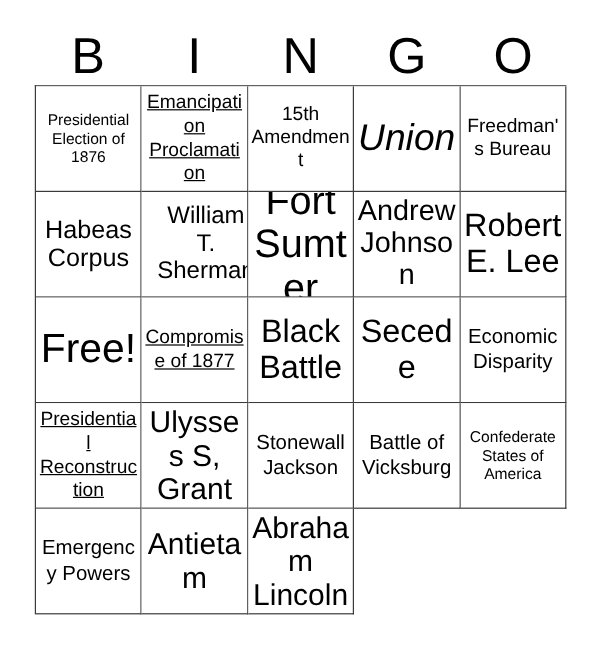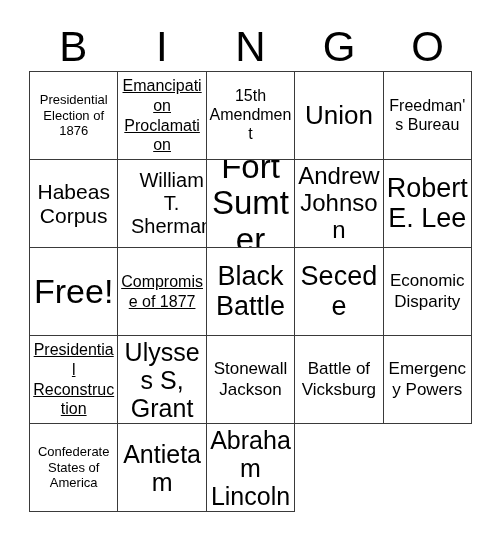--- a/index.html
+++ b/index.html
@@ -74,21 +74,21 @@
   }
   
   .fs-xxs .cell-text { font-size: 10px; line-height: 1.22; }
   .fs-xs  .cell-text { font-size: 16px; line-height: 1.22; text-decoration: underline; }
   .fs-s   .cell-text { font-size: 13px; line-height: 1.2; }
   .fs-m   .cell-text { font-size: 16px; line-height: 1.18; }
   .fs-ml  .cell-text { font-size: 17px; line-height: 1.18; }
   .fs-l   .cell-text { font-size: 21px; line-height: 1.14; margin-left: 19px; }
   .fs-xl  .cell-text { font-size: 25px; line-height: 1.12; }
   .fs-xxl .cell-text { font-size: 27px; line-height: 1.1; }
-  .fs-h1  .cell-text { font-size: 26px; line-height: 1.06; }
+  .fs-h1  .cell-text { font-size: 31px; line-height: 1.06; font-style: italic; }
   .fs-h2  .cell-text { font-size: 34px; line-height: 1.04; }
 </style>
 </head>
 <body>
 
 <div id="card">
 
   <div id="header-row">
       <div class="header-letter">B</div>
       <div class="header-letter">I</div>
@@ -148,25 +148,25 @@
       </div>
       <div class="cell fs-xl">
         <span class="cell-text">Ulysses S, Grant</span>
       </div>
       <div class="cell fs-ml">
         <span class="cell-text">Stonewall Jackson</span>
       </div>
       <div class="cell fs-ml">
         <span class="cell-text">Battle of Vicksburg</span>
       </div>
+      <div class="cell fs-s">
+        <span class="cell-text">Confederate States of America</span>
+      </div>
       <div class="cell fs-ml">
         <span class="cell-text">Emergency Powers</span>
-      </div>
-      <div class="cell fs-s">
-        <span class="cell-text">Confederate States of America</span>
       </div>
       <div class="cell fs-xl">
         <span class="cell-text">Antietam</span>
       </div>
       <div class="cell fs-xl">
         <span class="cell-text">Abraham Lincoln</span>
       </div>
     </div>
 
 </div>

